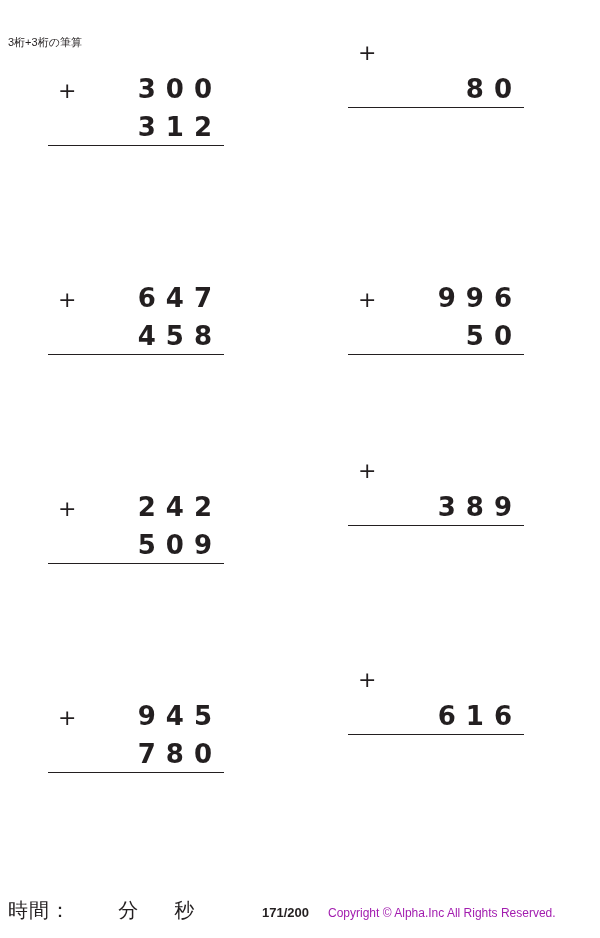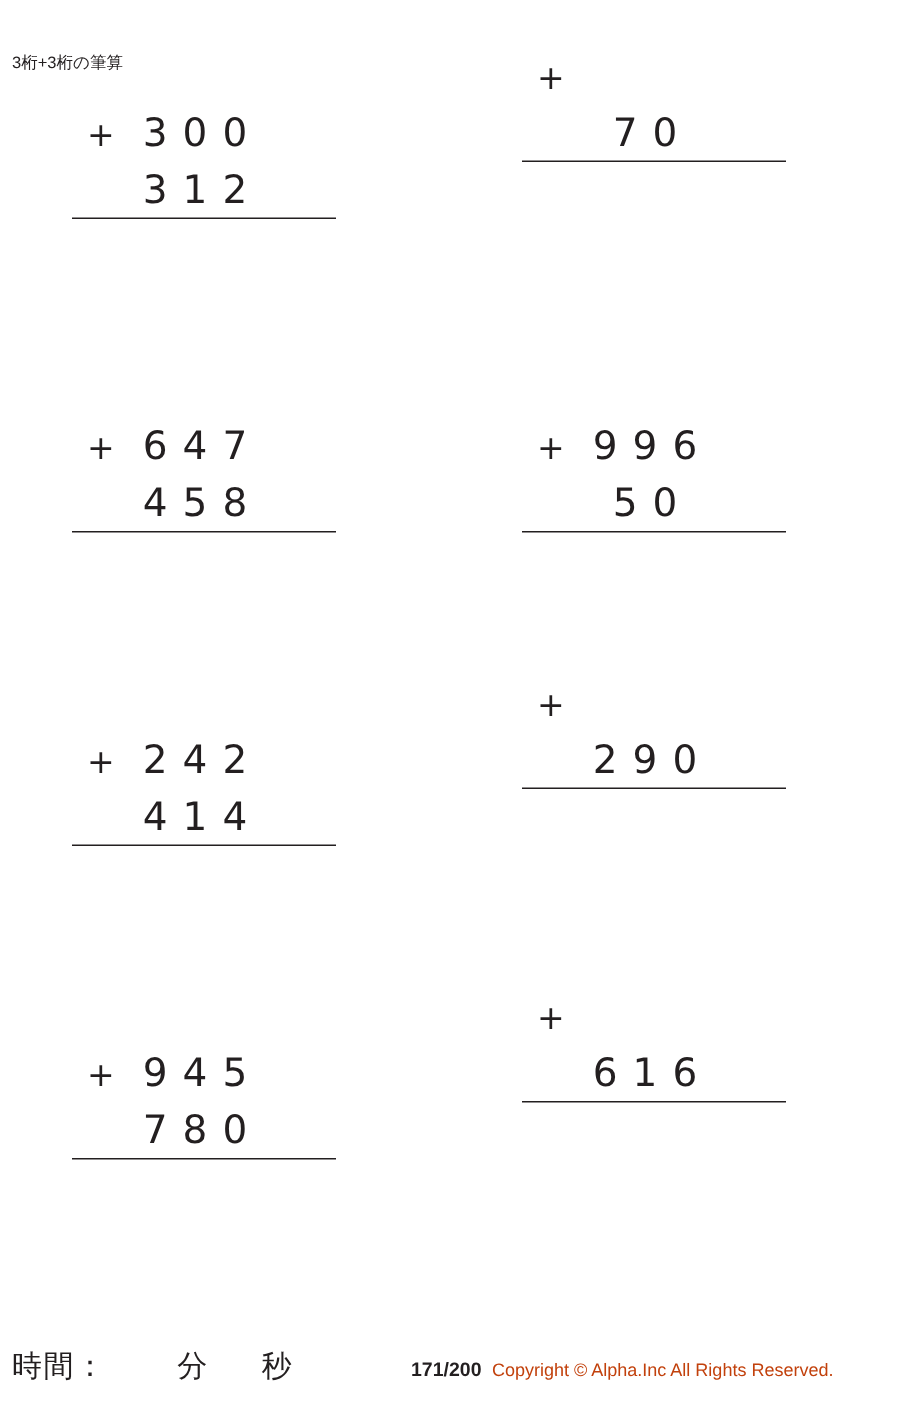--- a/index.html
+++ b/index.html
@@ -79,22 +79,23 @@
   }
   .calc {
     position: absolute;
     left: 48px;
     top: 18px;
     width: 176px;
   }
   .row {
     display: flex;
     align-items: flex-end;
-    justify-content: center;
+    justify-content: flex-end;
     height: 38px;
+    font-weight: bold;
   }
   .plus {
     position: absolute;
     left: 10px;
     bottom: 44px;
     font-size: 22px;
     line-height: 22px;
     color: #231f20;
     font-family: "DejaVu Sans", sans-serif;
   }
@@ -139,28 +140,27 @@
     display: inline-block;
     width: 22px;
   }
   .page-count {
     position: absolute;
     left: 262px;
     bottom: 4px;
     font-size: 13px;
     font-weight: bold;
     color: #231f20;
-    margin-left: 12px;
   }
   .copyright {
     position: absolute;
     left: 328px;
     bottom: 4px;
     font-size: 12px;
-    color: #c2410c;
+    color: #a21caf;
     white-space: nowrap;
   }
 </style>
 </head>
 <body>
 
 <div class="sheet">
 
   <div class="header">
     <div class="worksheet-title">3桁+3桁の筆算</div>
@@ -177,21 +177,21 @@
           <div class="digits">312</div>
         </div>
         <div class="plus">+</div>
         <div class="rule"></div>
       </div>
     </div>
 
     <div class="problem">
       <div class="calc">
         <div class="row">
-          <div class="digits">70</div>
+          <div class="digits">80</div>
         </div>
         <div class="plus">+</div>
         <div class="rule"></div>
       </div>
     </div>
 
     <div class="problem">
       <div class="calc">
         <div class="row">
           <div class="digits">647</div>
@@ -216,31 +216,31 @@
         <div class="rule"></div>
       </div>
     </div>
 
     <div class="problem">
       <div class="calc">
         <div class="row">
           <div class="digits">242</div>
         </div>
         <div class="row">
-          <div class="digits">414</div>
-        </div>
-        <div class="plus">+</div>
-        <div class="rule"></div>
-      </div>
-    </div>
-
-    <div class="problem">
-      <div class="calc">
-        <div class="row">
-          <div class="digits">290</div>
+          <div class="digits">509</div>
+        </div>
+        <div class="plus">+</div>
+        <div class="rule"></div>
+      </div>
+    </div>
+
+    <div class="problem">
+      <div class="calc">
+        <div class="row">
+          <div class="digits">389</div>
         </div>
         <div class="plus">+</div>
         <div class="rule"></div>
       </div>
     </div>
 
     <div class="problem">
       <div class="calc">
         <div class="row">
           <div class="digits">945</div>

